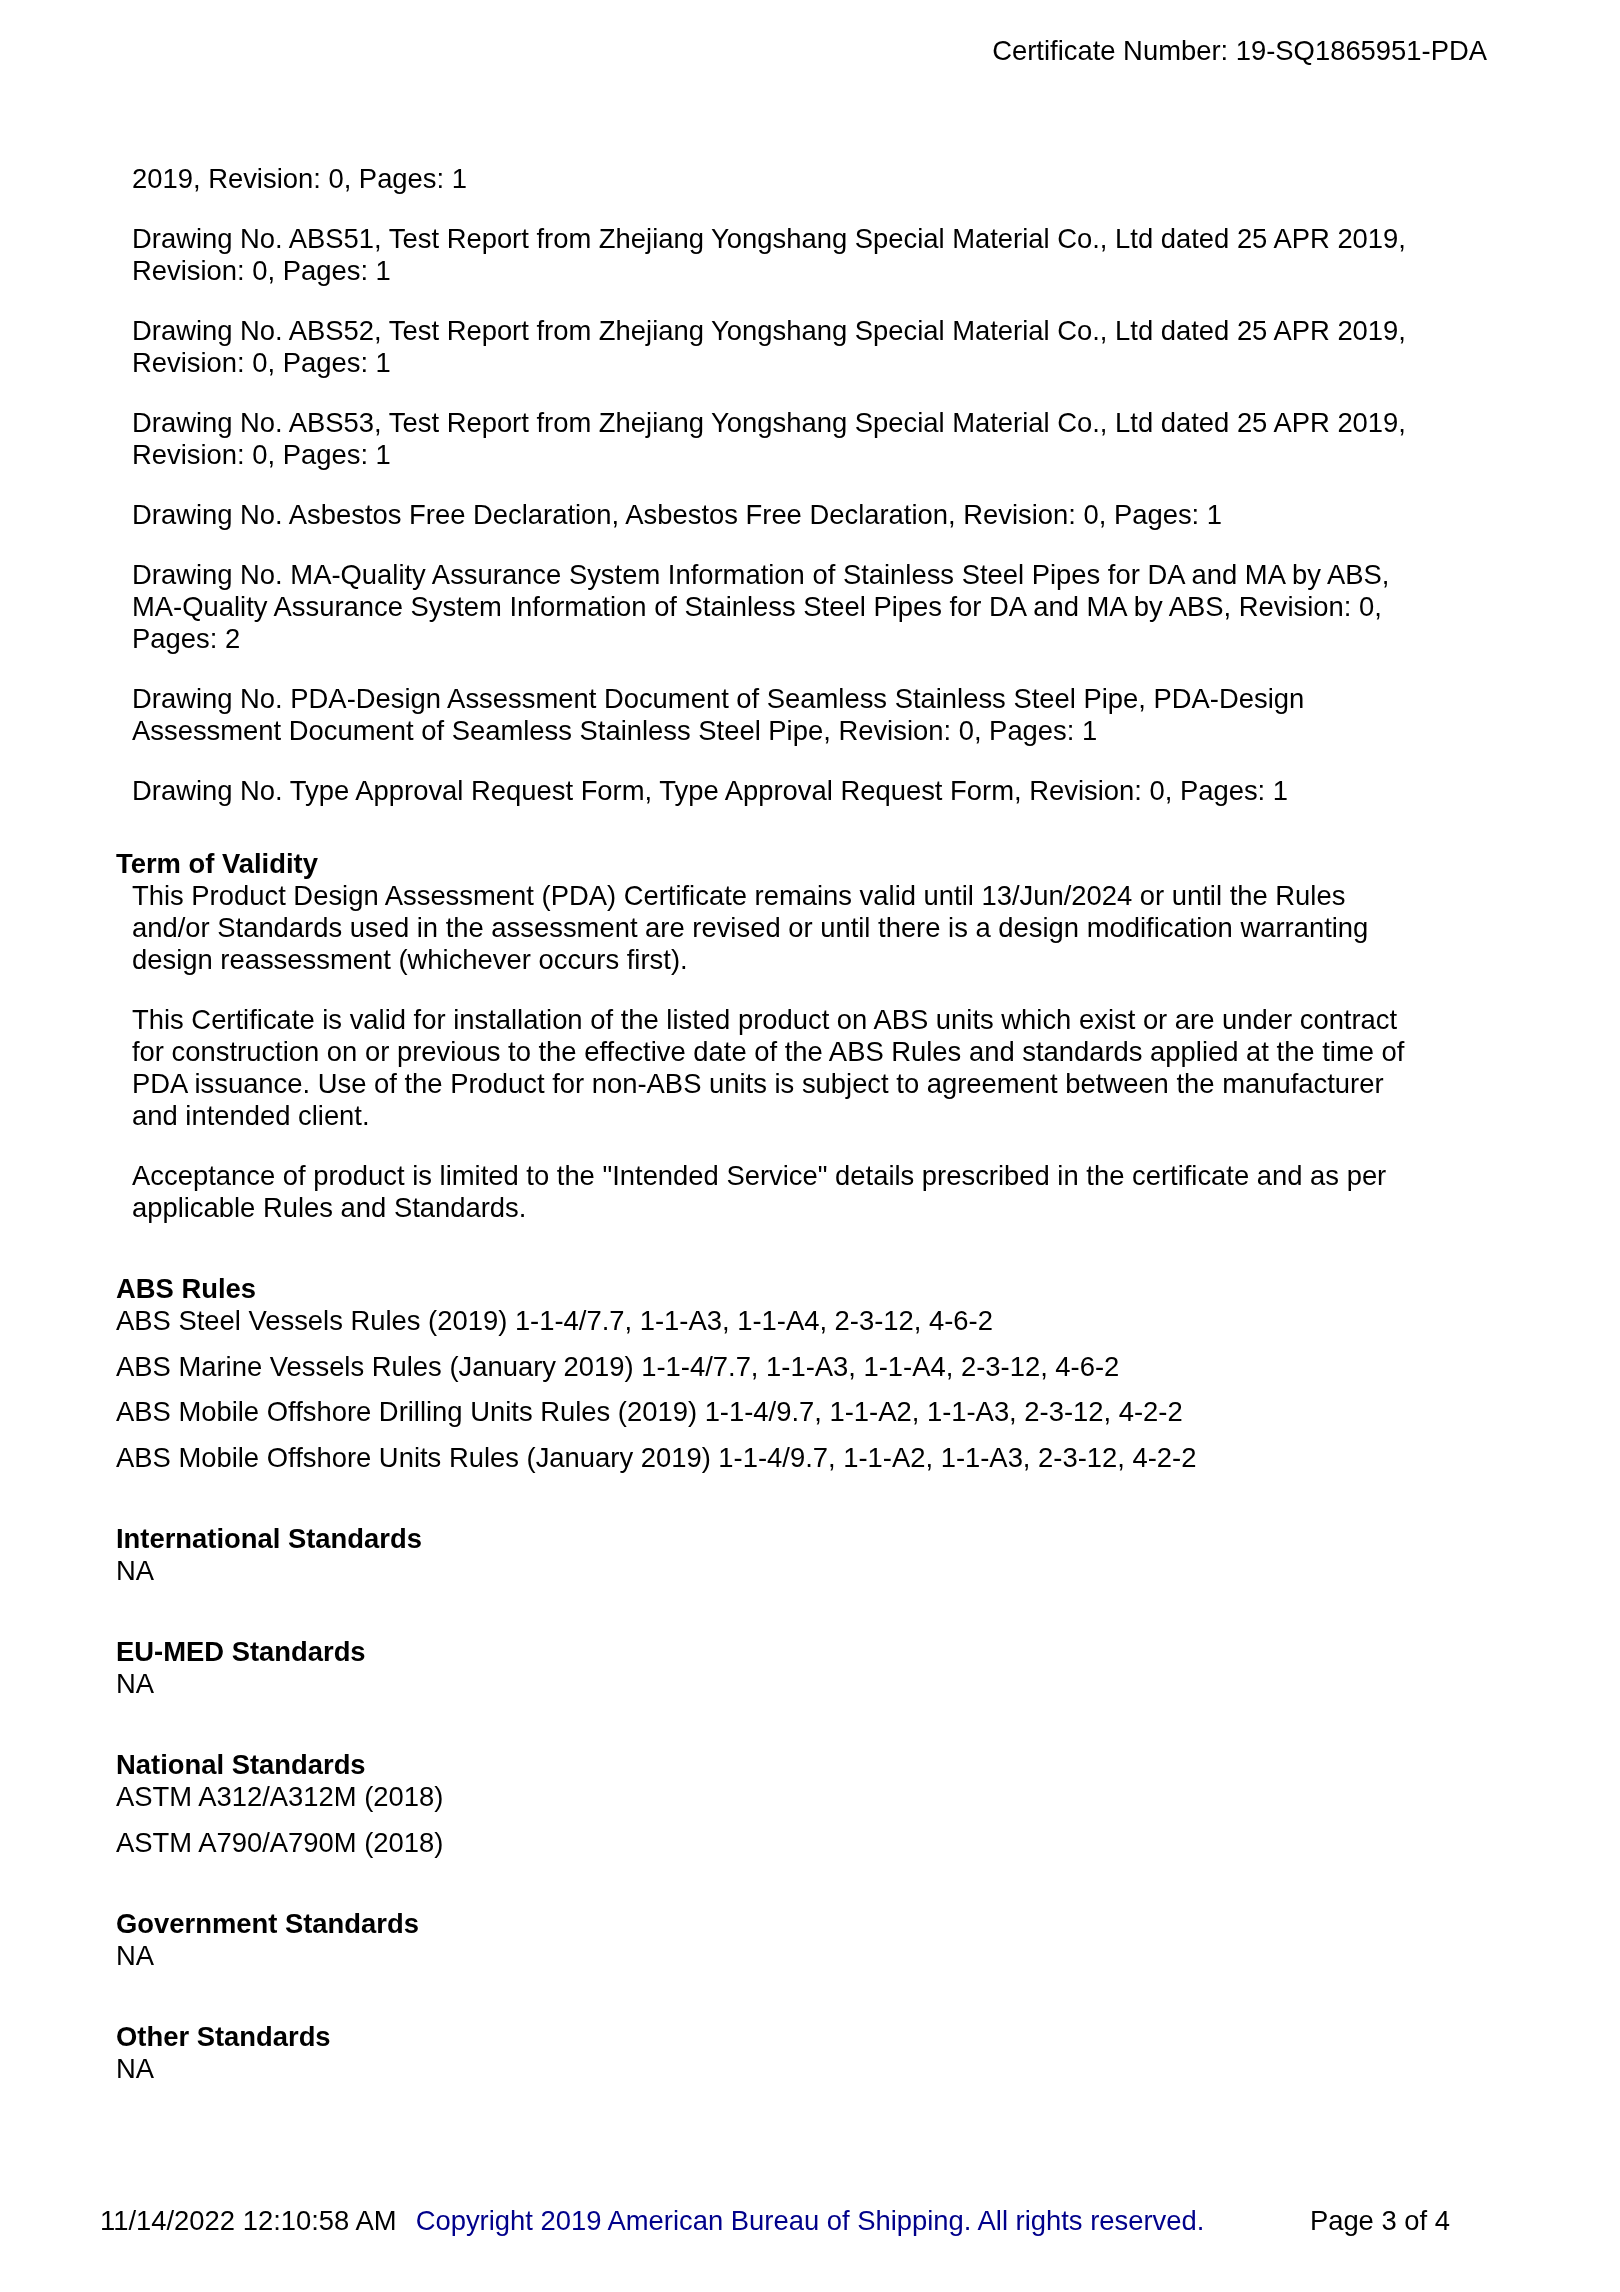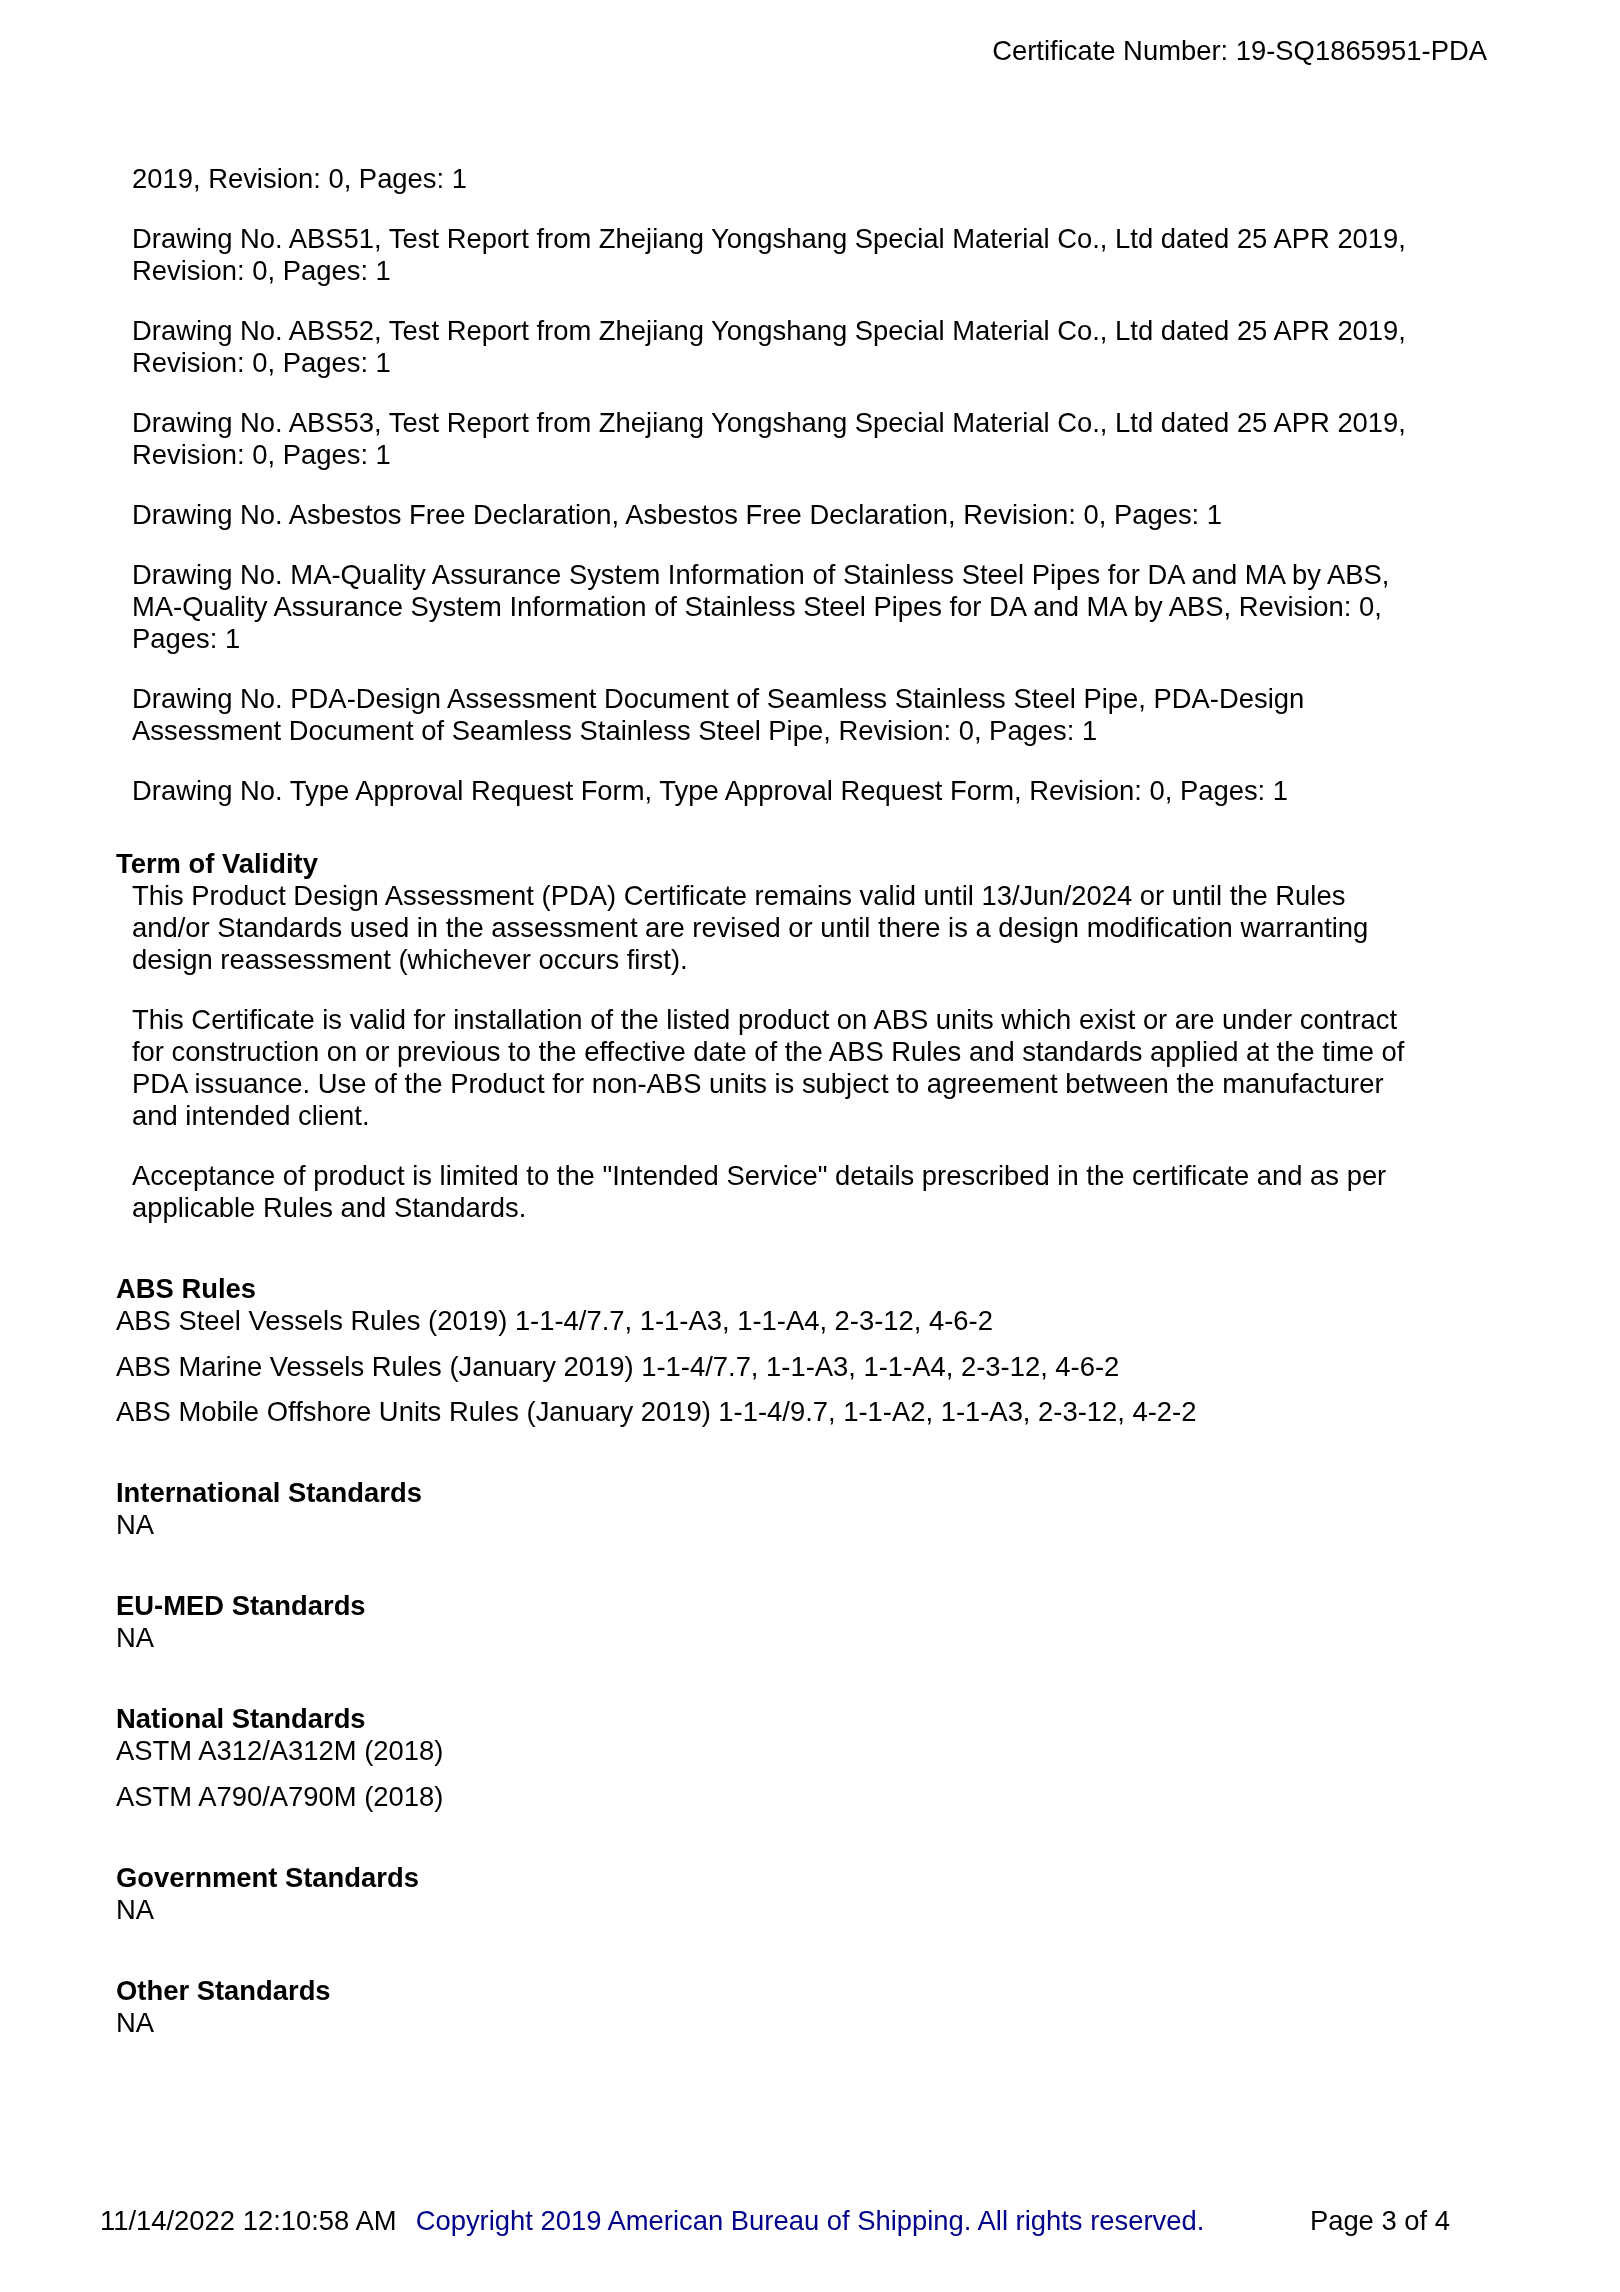--- a/index.html
+++ b/index.html
@@ -91,32 +91,33 @@
     <span>Certificate Number: 19-SQ1865951-PDA</span>
   </div>
 
   <div class="content">
 
     <p class="para">2019, Revision: 0, Pages: 1</p>
     <p class="para">Drawing No. ABS51, Test Report from Zhejiang Yongshang Special Material Co., Ltd dated 25 APR 2019, Revision: 0, Pages: 1</p>
     <p class="para">Drawing No. ABS52, Test Report from Zhejiang Yongshang Special Material Co., Ltd dated 25 APR 2019, Revision: 0, Pages: 1</p>
     <p class="para">Drawing No. ABS53, Test Report from Zhejiang Yongshang Special Material Co., Ltd dated 25 APR 2019, Revision: 0, Pages: 1</p>
     <p class="para">Drawing No. Asbestos Free Declaration, Asbestos Free Declaration, Revision: 0, Pages: 1</p>
-    <p class="para">Drawing No. MA-Quality Assurance System Information of Stainless Steel Pipes for DA and MA by ABS, MA-Quality Assurance System Information of Stainless Steel Pipes for DA and MA by ABS, Revision: 0, Pages: 1</p>
+    <p class="para">Drawing No. MA-Quality Assurance System Information of Stainless Steel Pipes for DA and MA by ABS, MA-Quality Assurance System Information of Stainless Steel Pipes for DA and MA by ABS, Revision: 0, Pages: 2</p>
     <p class="para">Drawing No. PDA-Design Assessment Document of Seamless Stainless Steel Pipe, PDA-Design Assessment Document of Seamless Stainless Steel Pipe, Revision: 0, Pages: 1</p>
     <p class="para">Drawing No. Type Approval Request Form, Type Approval Request Form, Revision: 0, Pages: 1</p>
 
     <h3 class="heading first">Term of Validity</h3>
     <p class="para">This Product Design Assessment (PDA) Certificate remains valid until 13/Jun/2024 or until the Rules and/or Standards used in the assessment are revised or until there is a design modification warranting design reassessment (whichever occurs first).</p>
     <p class="para">This Certificate is valid for installation of the listed product on ABS units which exist or are under contract for construction on or previous to the effective date of the ABS Rules and standards applied at the time of PDA issuance. Use of the Product for non-ABS units is subject to agreement between the manufacturer and intended client.</p>
     <p class="para">Acceptance of product is limited to the "Intended Service" details prescribed in the certificate and as per applicable Rules and Standards.</p>
 
     <h3 class="heading">ABS Rules</h3>
     <p class="std-line">ABS Steel Vessels Rules (2019) 1-1-4/7.7, 1-1-A3, 1-1-A4, 2-3-12, 4-6-2</p>
     <p class="std-line">ABS Marine Vessels Rules (January 2019) 1-1-4/7.7, 1-1-A3, 1-1-A4, 2-3-12, 4-6-2</p>
+    <p class="std-line">ABS Mobile Offshore Drilling Units Rules (2019) 1-1-4/9.7, 1-1-A2, 1-1-A3, 2-3-12, 4-2-2</p>
     <p class="std-line">ABS Mobile Offshore Units Rules (January 2019) 1-1-4/9.7, 1-1-A2, 1-1-A3, 2-3-12, 4-2-2</p>
 
     <h3 class="heading">International Standards</h3>
     <p class="std-line">NA</p>
 
     <h3 class="heading">EU-MED Standards</h3>
     <p class="std-line">NA</p>
 
     <h3 class="heading">National Standards</h3>
     <p class="std-line">ASTM A312/A312M (2018)</p>

